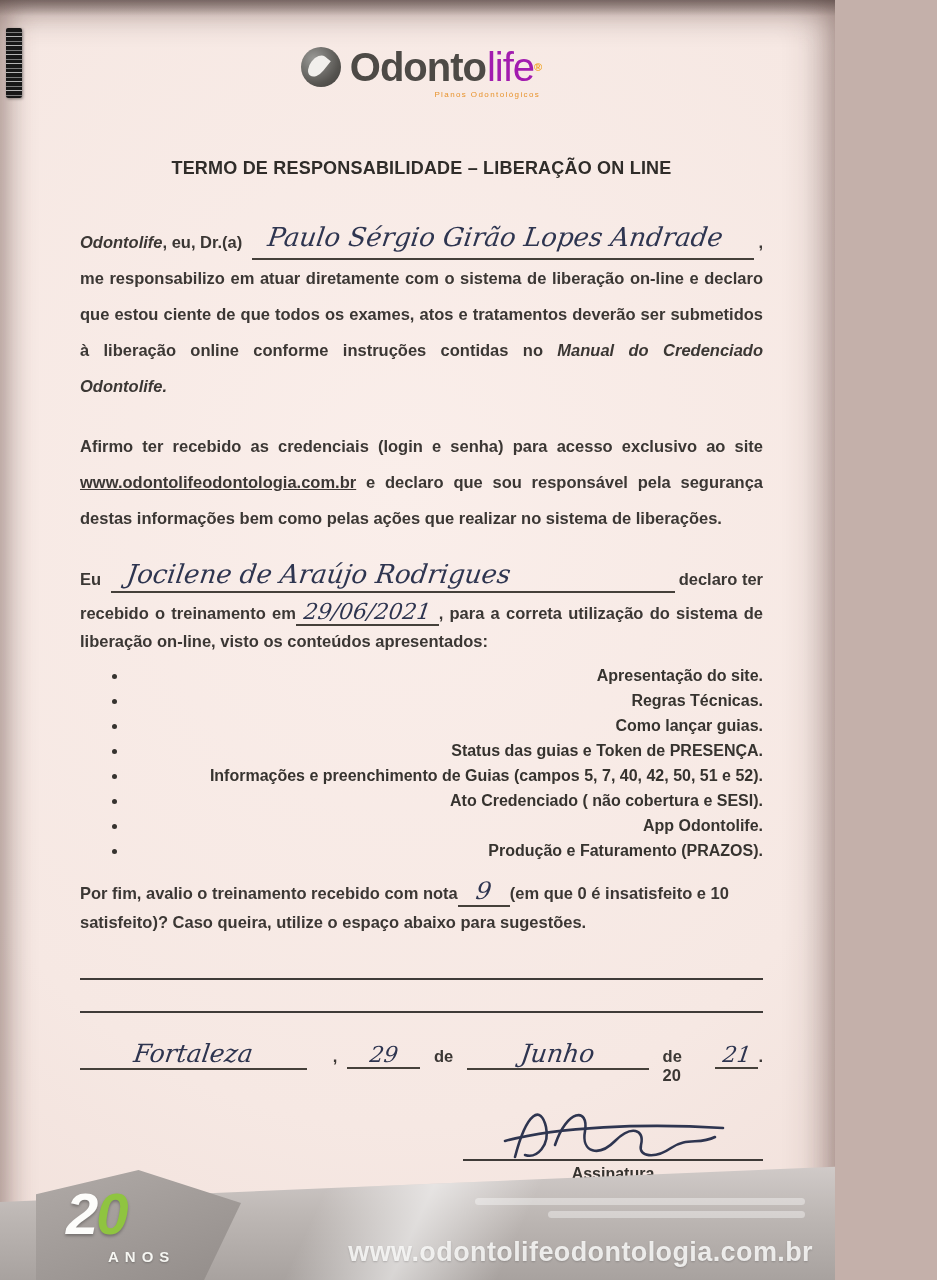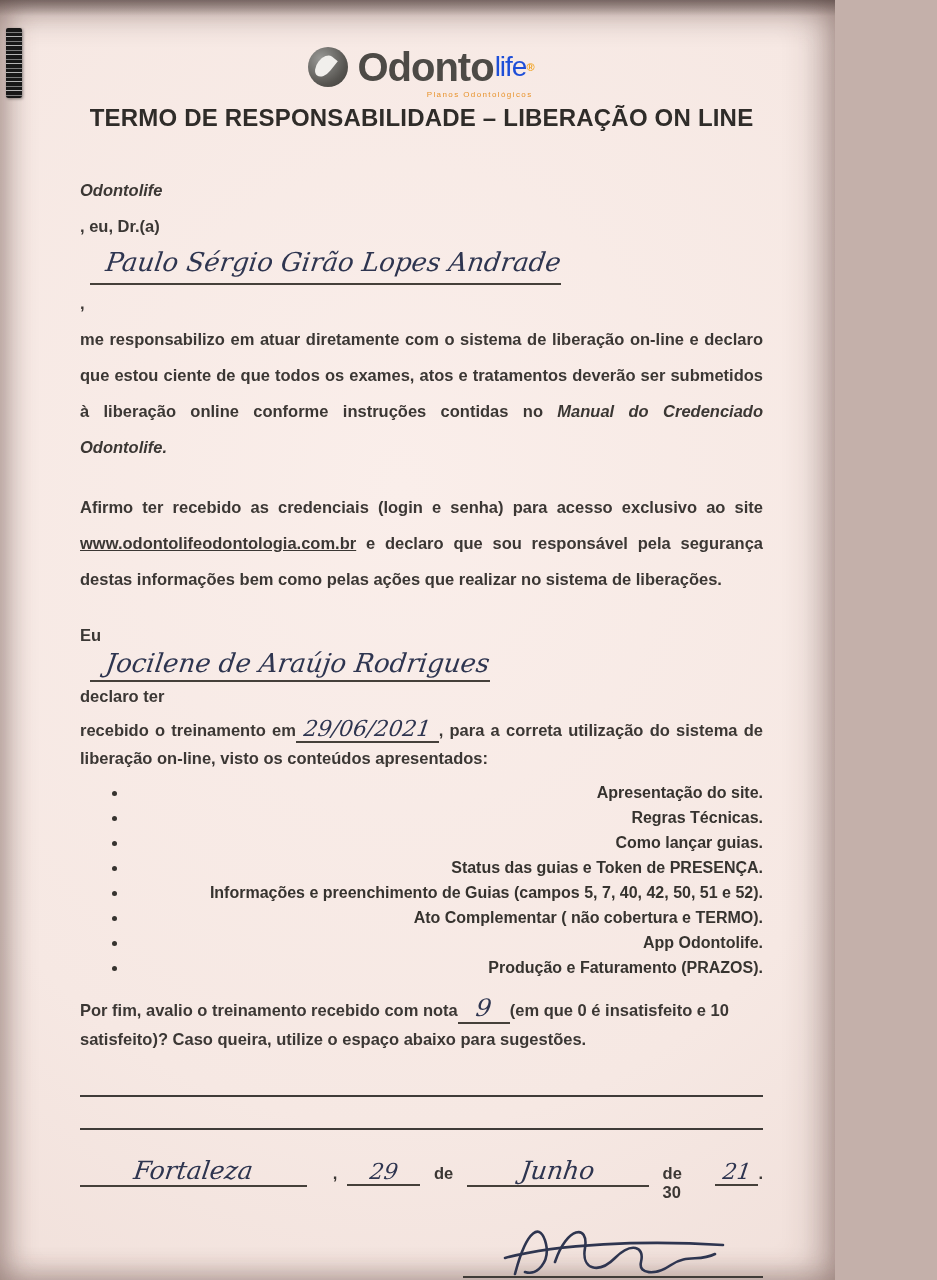--- a/index.html
+++ b/index.html
@@ -25,34 +25,34 @@
   .content { position:absolute; inset:0; padding:0 72px 0 80px; color:#3b3734; font-weight:700; }
 
   
   .logo-row { display:flex; justify-content:center; align-items:center; margin-top:30px; height:74px; }
   .logo-block { position:relative; display:flex; align-items:center; filter:blur(.4px); }
   .logo-mark { position:relative; width:40px; height:40px; border-radius:50%;
     background:radial-gradient(circle at 32% 30%, #9a9a97, #565450 65%, #3e3c39); margin-right:9px; flex:0 0 auto; }
   .logo-mark::after { content:""; position:absolute; left:9px; top:7px; width:15px; height:24px;
     background:#f1efec; border-radius:60% 0 60% 60%; transform:rotate(38deg); }
   .logo-odonto { font-size:40px; font-weight:700; letter-spacing:-1px; color:#4d4a46; }
-  .logo-life { font-size:28px; font-weight:400; letter-spacing:-1px; color:#1d4ed8; margin-left:1px; }
+  .logo-life { font-size:40px; font-weight:400; letter-spacing:-1px; color:#a21caf; margin-left:1px; }
   .logo-reg { font-size:11px; color:#f0a11d; vertical-align:top; line-height:30px; }
   .logo-tagline { position:absolute; right:2px; bottom:-9px; font-size:8px; font-weight:400;
     color:#e8932c; letter-spacing:1.4px; white-space:nowrap; }
 
-  .title { text-align:center; font-size:24px; letter-spacing:.2px; color:#2f2c29; }
+  .title { text-align:center; margin-top:54px; font-size:18px; letter-spacing:.2px; color:#2f2c29; }
 
   .para { font-size:16.5px; line-height:36px; text-align:justify; }
   .just-force { text-align:justify; text-align-last:justify; }
 
   .p1 { margin-top:40px; }
   .p2 { margin-top:24px; }
 
-  .flexline { display:flex; align-items:flex-start;flex-direction:column; }
+  .flexline { display:flex; align-items:flex-end; }
   .grow { flex:1 1 auto; }
   .fill { border-bottom:2px solid #45403a; }
   .inline-fill { display:inline-block; border-bottom:2px solid #45403a; padding:0 8px; line-height:normal; }
 
   .hw { font-family:"DejaVu Serif",serif; font-style:italic; font-weight:400; color:#2e3550; }
   .hw-skew { display:inline-block; transform:skewX(-8deg); }
   .hw-name { font-size:26px; padding-left:16px; }
   .hw-date { font-size:22px; }
   .hw-score { font-size:24px; }
   .hw-place { font-size:25px; }
@@ -157,51 +157,65 @@
         <span>recebido o treinamento em</span><span class="inline-fill"><span class="hw hw-date hw-skew">29/06/2021</span></span><span>, para a correta utilização do sistema de liberação on-line, visto os conteúdos apresentados:</span>
       </div>
     </div>
 
     <ul class="topics">
       <li>Apresentação do site.</li>
       <li>Regras Técnicas.</li>
       <li>Como lançar guias.</li>
       <li>Status das guias e Token de PRESENÇA.</li>
       <li>Informações e preenchimento de Guias (campos 5, 7, 40, 42, 50, 51 e 52).</li>
-      <li>Ato Complementar ( não cobertura e TERMO).</li>
+      <li>Ato Credenciado ( não cobertura e SESI).</li>
       <li>App Odontolife.</li>
       <li>Produção e Faturamento (PRAZOS).</li>
     </ul>
 
     <div class="eval">
       <span>Por fim, avalio o treinamento recebido com nota</span><span class="inline-fill score-fill"><span class="hw hw-score hw-skew">9</span></span><span>(em que 0 é insatisfeito e 10 satisfeito)? Caso queira, utilize o espaço abaixo para sugestões.</span>
     </div>
 
     <div class="sug">
       <div class="sug-line"></div>
       <div class="sug-line"></div>
     </div>
 
     <div class="dateline">
       <span class="fill city-fill"><span class="hw hw-place hw-skew">Fortaleza</span></span>
       <span class="dl-gap-wide">,</span>
       <span class="fill day-fill"><span class="hw hw-small hw-skew">29</span></span>
       <span class="dl-gap">de</span>
       <span class="fill month-fill"><span class="hw hw-place hw-skew">Junho</span></span>
-      <span class="dl-gap">de 30</span>
+      <span class="dl-gap">de 20</span>
       <span class="fill year-fill"><span class="hw hw-small hw-skew">21</span></span>
       <span>.</span>
     </div>
 
     <div class="signature">
       <svg width="240" height="62" viewBox="0 0 240 62">
         <g fill="none" stroke="#2e3550" stroke-width="2.6" stroke-linecap="round">
           <path d="M22,56 C34,10 48,4 53,26 C57,44 44,58 32,54"></path>
           <path d="M62,44 C74,8 96,6 92,30 C88,52 106,56 122,40 C138,24 152,28 148,44 C145,56 162,58 178,47 C194,36 206,44 222,36"></path>
           <path d="M12,40 C64,26 150,22 230,27"></path>
         </g>
       </svg>
       <div class="sig-line"></div>
       <div class="sig-label">Assinatura</div>
     </div>
   </div>
 
+  <div class="footer">
+    <div class="ribbon"></div>
+    <div class="ribbon-hi"></div>
+    <div class="anos-badge">
+      <div class="anos-shape"></div>
+      <div class="anos-num"><span>2</span><span class="zero">0</span></div>
+      <div class="anos-label">ANOS</div>
+    </div>
+    <div class="fineprint">
+      <div class="bar"></div>
+      <div class="bar short"></div>
+    </div>
+    <div class="site-big">www.odontolifeodontologia.com.br</div>
+  </div>
 </div>
 
 </body></html>

